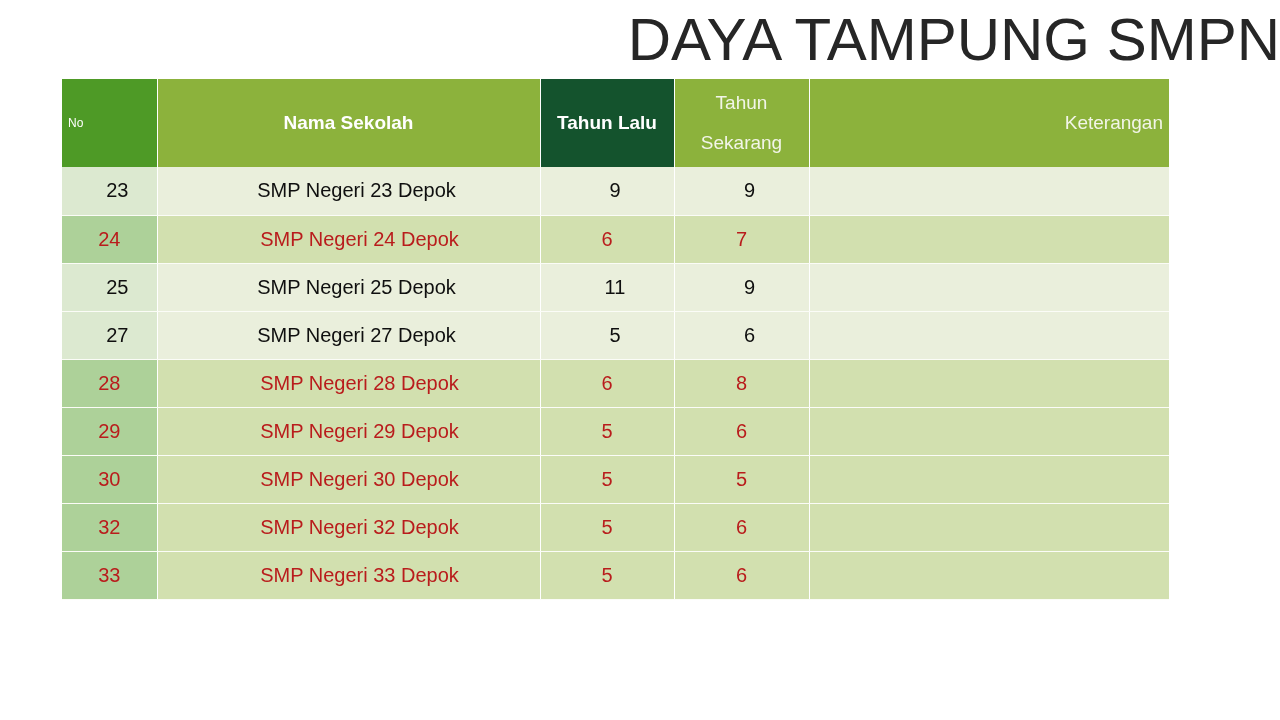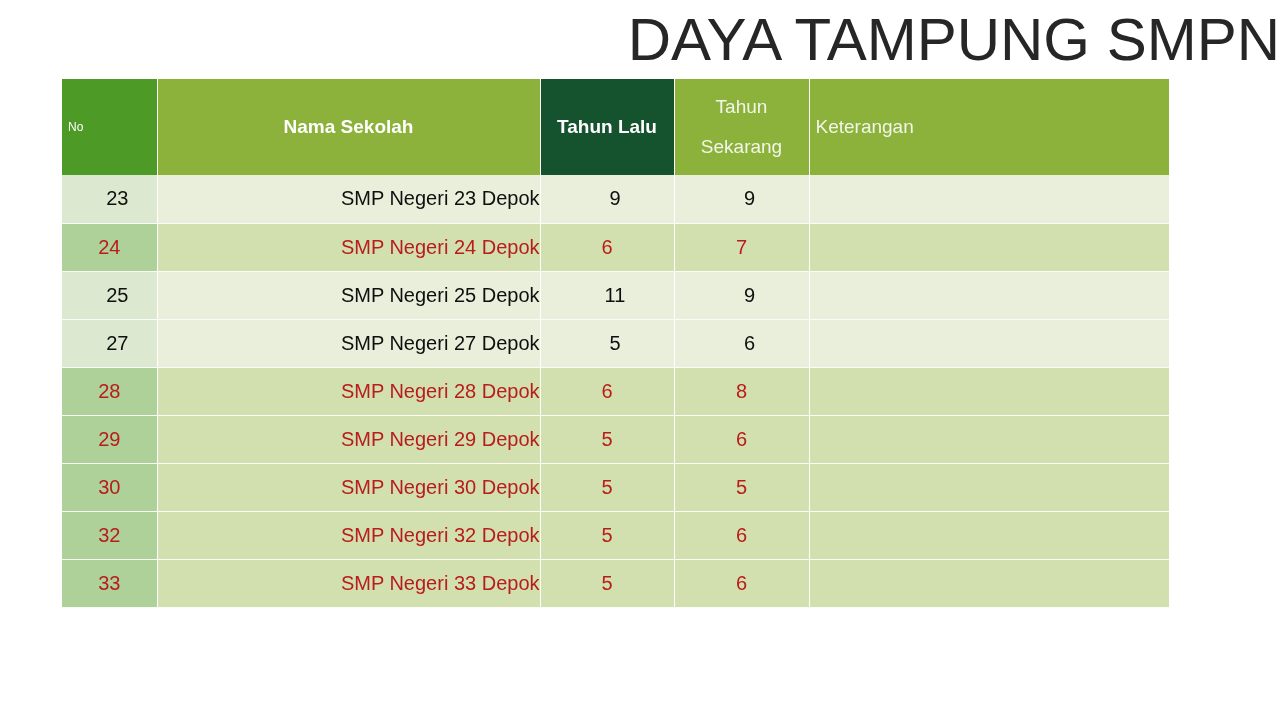--- a/index.html
+++ b/index.html
@@ -54,21 +54,21 @@
   col.c-no    { width: 95px;  }
   col.c-name  { width: 383px; }
   col.c-last  { width: 134px; }
   col.c-now   { width: 135px; }
   col.c-note  { width: 360px; }
 
   
   thead tr { height: 88px; }
 
   thead th {
-    padding: 8px 6px;
+    padding: 0 6px;
     font-size: 19px;
     vertical-align: middle;
     border-right: 1.5px solid #ffffff;
     box-sizing: border-box;
   }
   thead th:last-child { border-right: none; }
 
   th.h-no {
     background: #4E9A26;
     color: #ffffff;
@@ -94,21 +94,21 @@
     color: #f2f5e8;
     font-weight: 400;
     text-align: center;
     line-height: 40px;
   }
   th.h-now .hn-line { display: block; }
   th.h-note {
     background: #8CB23C;
     color: #f2f5e8;
     font-weight: 400;
-    text-align: left;
+    text-align: right;
   }
 
   
   tbody tr { height: 48px; }
 
   tbody td {
     padding: 0 0;
     font-size: 20px;
     vertical-align: middle;
     border-right: 1.5px solid #ffffff;
@@ -123,21 +123,21 @@
 
   
   tr.row-shade td            { background: #D2E0AF; color: #b91c1c; }
   tr.row-shade td.cell-no    { background: #ADD199; }
 
   td.cell-no {
     text-align: center;
     font-size: 20px;
   }
   td.cell-name {
-    text-align: right;
+    text-align: center;
     padding-left: 22px;
     font-size: 20px;
   }
   td.cell-num {
     text-align: center;
     font-size: 20px;
   }
   td.cell-note {
     text-align: center;
     font-size: 20px;

